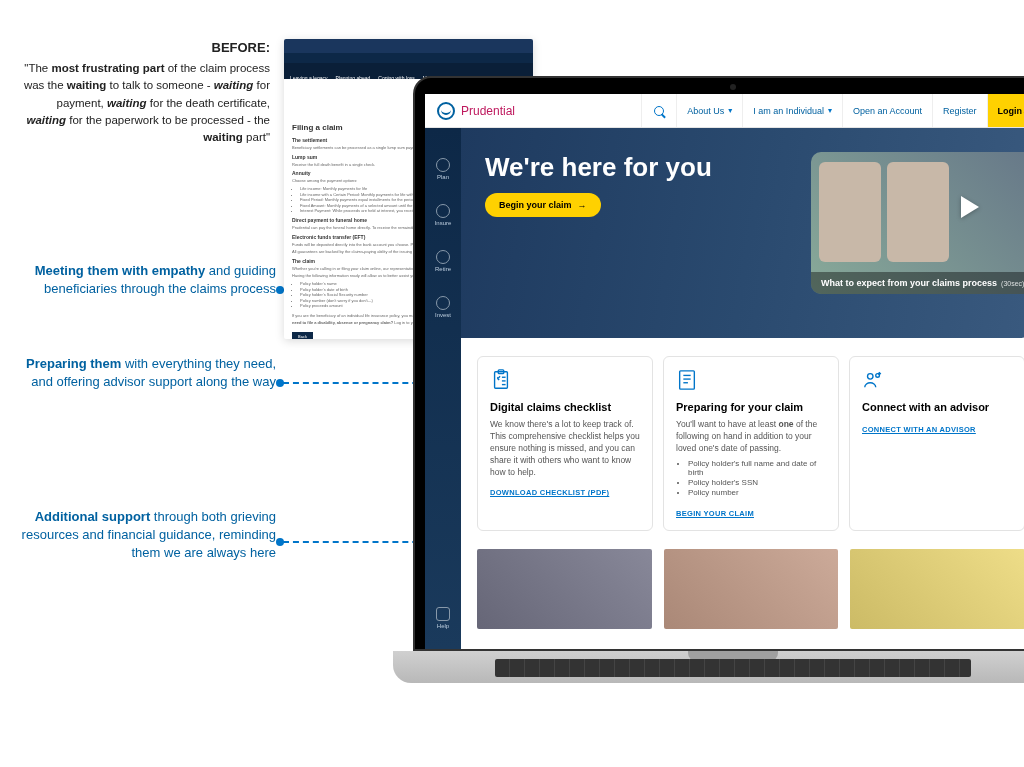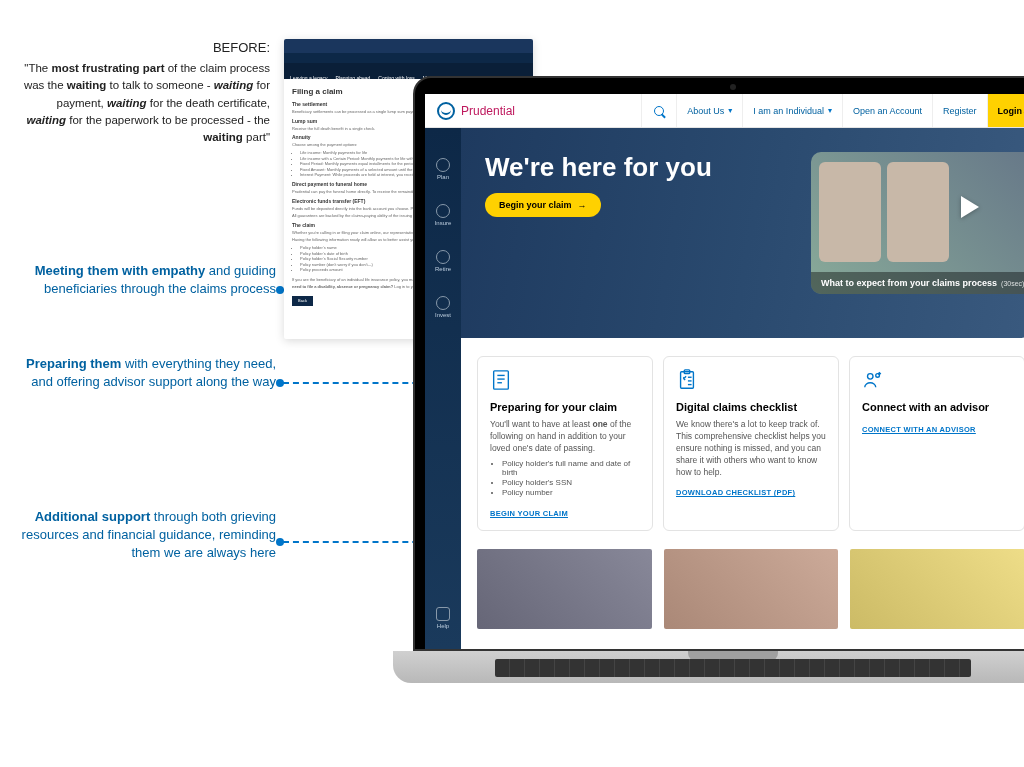--- a/index.html
+++ b/index.html
@@ -1,37 +1,37 @@
 <!DOCTYPE html>
 <html><head>
 <meta charset="utf-8">
 <style>
 * { margin: 0; padding: 0; box-sizing: border-box; }
 body { font-family: -apple-system, BlinkMacSystemFont, "Segoe UI", Arial, sans-serif; background: #fff; width: 1024px; height: 767px; position: relative; overflow: hidden; }
 
 
 .annotations { position: absolute; left: 0; top: 0; width: 280px; }
-.before-label { font-weight: 400; font-size: 13px; text-align: right; color: #222; position: absolute; right: 10px; top: 40px; }
+.before-label { font-weight: 700; font-size: 13px; text-align: right; color: #222; position: absolute; right: 10px; top: 40px; }
 .quote { position: absolute; right: 10px; top: 60px; text-align: right; font-size: 11.5px; color: #222; width: 255px; line-height: 1.5; }
 .callout { position: absolute; right: 4px; text-align: right; font-size: 13px; color: #0061a0; width: 260px; line-height: 1.4; }
 .callout b { font-weight: 700; }
 .callout-1 { top: 262px; }
 .callout-2 { top: 355px; }
 .callout-3 { top: 508px; }
 .dot { position: absolute; width: 8px; height: 8px; background: #0075c9; border-radius: 50%; }
 .dashed { position: absolute; border-top: 2px dashed #0075c9; }
 
 
 .before-shot { position: absolute; left: 284px; top: 39px; width: 249px; height: 300px; background: #fff; box-shadow: 0 2px 10px rgba(0,0,0,0.15); border-radius: 2px; overflow: hidden; }
 .before-header { background: #1a365d; height: 14px; display: flex; align-items: center; padding: 0 4px; }
 .before-subhead { background: #0d2847; height: 10px; }
 .before-subhead2 { background: #0a1f38; height: 16px; padding: 3px 6px; }
 .before-subhead2 span { color: #fff; font-size: 5px; margin-right: 8px; }
 .before-body { padding: 7px 8px; font-size: 4.5px; color: #333; line-height: 1.4; }
-.before-body h1 { font-size: 8px; margin-bottom: 4px; }
+.before-body h1 { font-size: 8px; margin-bottom: 4px; margin-top: 36px; }
 .before-body h2 { font-size: 5px; margin: 3px 0 1px; }
 .before-body p { font-size: 4px; margin-bottom: 2px; color: #666; }
 .before-body ul { margin-left: 8px; font-size: 4px; color: #666; }
 .before-btn { background: #0d2847; color: #fff; font-size: 4px; padding: 2px 6px; display: inline-block; margin-top: 4px; }
 
 
 .laptop { position: absolute; left: 413px; top: 76px; width: 640px; }
 .screen-frame { background: #000; border-radius: 18px 18px 0 0; border: 2px solid #333; padding: 10px 10px 0; }
 .camera { width: 6px; height: 6px; background: #222; border-radius: 50%; margin: -4px auto 4px; }
 .screen { background: #fff; width: 100%; height: 555px; overflow: hidden; position: relative; }
@@ -204,51 +204,51 @@
                   <div class="person"></div>
                 </div>
               <div class="play"></div>
               <div class="video-cap"><span>What to expect from your claims process</span><span class="sec">(30sec)</span></div>
             </div>
           </div>
 
           <div class="cards">
             <div class="card">
               <div class="card-ic"><svg viewBox="0 0 24 24">
+                    <rect x="5" y="3" width="14" height="18" rx="1"></rect>
+                    <rect x="9" y="1" width="6" height="4" rx="1"></rect>
+                    <polyline points="8,10 10,12 8,10"></polyline>
+                    <line x1="8" y1="9" x2="9" y2="10"></line>
+                    <line x1="9" y1="10" x2="11" y2="8"></line>
+                    <line x1="13" y1="9" x2="17" y2="9"></line>
+                    <line x1="13" y1="13" x2="17" y2="13"></line>
+                    <line x1="13" y1="17" x2="17" y2="17"></line>
+                  </svg></div>
+              <h3>Digital claims checklist</h3>
+              <p>We know there's a lot to keep track of. This comprehensive checklist helps you ensure nothing is missed, and you can share it with others who want to know how to help.</p>
+              <a>DOWNLOAD CHECKLIST (PDF)</a>
+            </div>
+            <div class="card">
+              <div class="card-ic"><svg viewBox="0 0 24 24">
                     <rect x="4" y="2" width="16" height="20" rx="1"></rect>
                     <line x1="8" y1="7" x2="16" y2="7"></line>
                     <line x1="8" y1="11" x2="16" y2="11"></line>
                     <line x1="8" y1="15" x2="13" y2="15"></line>
                   </svg></div>
               <h3>Preparing for your claim</h3>
               <p id="card0body">You'll want to have at least <b>one</b> of the following on hand in addition to your loved one's date of passing.</p>
               <ul>
                 <li>Policy holder's full name and date of birth</li>
                 <li>Policy holder's SSN</li>
                 <li>Policy number</li>
               </ul>
               <a>BEGIN YOUR CLAIM</a>
             </div>
             <div class="card">
               <div class="card-ic"><svg viewBox="0 0 24 24">
-                    <rect x="5" y="3" width="14" height="18" rx="1"></rect>
-                    <rect x="9" y="1" width="6" height="4" rx="1"></rect>
-                    <polyline points="8,10 10,12 8,10"></polyline>
-                    <line x1="8" y1="9" x2="9" y2="10"></line>
-                    <line x1="9" y1="10" x2="11" y2="8"></line>
-                    <line x1="13" y1="9" x2="17" y2="9"></line>
-                    <line x1="13" y1="13" x2="17" y2="13"></line>
-                    <line x1="13" y1="17" x2="17" y2="17"></line>
-                  </svg></div>
-              <h3>Digital claims checklist</h3>
-              <p>We know there's a lot to keep track of. This comprehensive checklist helps you ensure nothing is missed, and you can share it with others who want to know how to help.</p>
-              <a>DOWNLOAD CHECKLIST (PDF)</a>
-            </div>
-            <div class="card">
-              <div class="card-ic"><svg viewBox="0 0 24 24">
                     <circle cx="9" cy="8" r="3"></circle>
                     <path d="M3 20c0-3 3-5 6-5s6 2 6 5"></path>
                     <circle cx="17" cy="7" r="2"></circle>
                     <path d="M19 4l1 1-1 1-1-1z"></path>
                   </svg></div>
               <h3>Connect with an advisor</h3>
               <a>CONNECT WITH AN ADVISOR</a>
             </div>
           </div>
 

